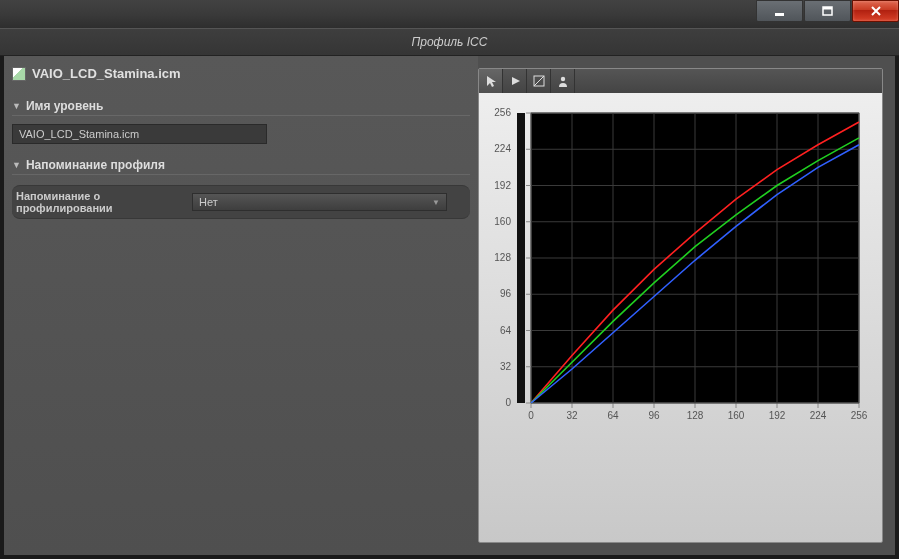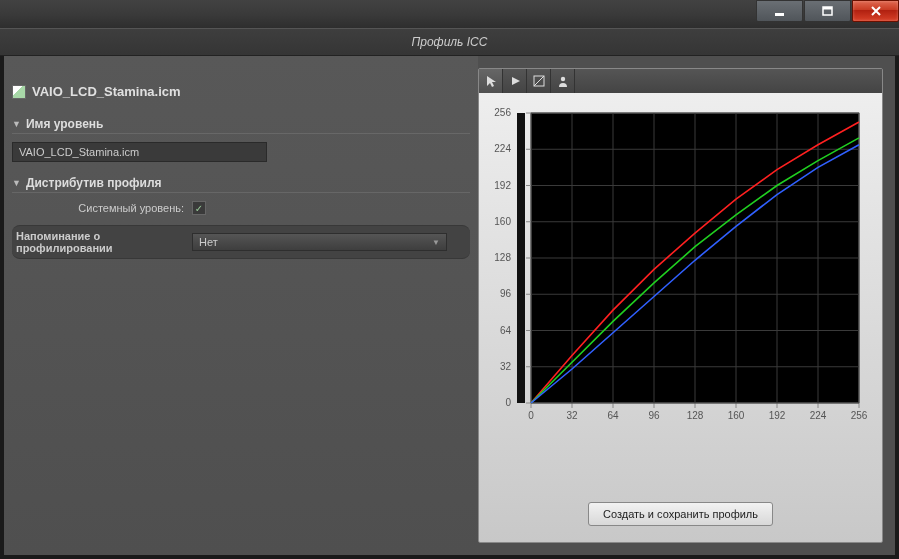--- a/index.html
+++ b/index.html
@@ -40,21 +40,21 @@
   font-style: italic;
 }
 .content {
   position: absolute;
   top: 56px; left: 4px; right: 4px; bottom: 4px;
   background: #4f4f4f;
   display: flex;
 }
 .left-pane {
   flex: 1;
-  padding: 28px 8px;
+  padding: 10px 8px;
   background: linear-gradient(to bottom,#585858,#4f4f4f);
 }
 .file-header {
   display: flex; align-items: center; gap: 6px;
   color: #e0e0e0; font-size: 13px; font-weight: bold;
   margin-bottom: 18px;
 }
 .file-icon {
   width: 14px; height: 14px;
   background: linear-gradient(135deg,#fff 40%,#a8d8a8 41%);
@@ -193,25 +193,21 @@
     <div class="section-head">
       <span class="tri">▼</span>
       <span>Имя уровень</span>
     </div>
     <div class="form-row">
       <input class="text-input" value="VAIO_LCD_Stamina.icm" style="">
     </div>
 
     <div class="section-head">
       <span class="tri">▼</span>
-      <span>Дистрибутив профиля</span>
-    </div>
-    <div class="form-row">
-      <div class="form-label">Системный уровень:</div>
-      <span class="checkbox">✓</span>
+      <span>Напоминание профиля</span>
     </div>
 
     <div class="sep-row">
       <div class="sep-label">Напоминание о профилировании</div>
       <div class="dropdown">
         <span>Нет</span>
         <span style="font-size:8px;color:#999">▼</span>
       </div>
     </div>
   </div>
@@ -300,17 +296,16 @@
           <line x1="42" y1="8" x2="370" y2="8" stroke="#3a3a3a" stroke-width="1"></line>
           <line x1="37" y1="8" x2="42" y2="8" stroke="#888"></line>
           <text x="22" y="11" text-anchor="end">256</text>
           <path d="M42 298 L83 250.421875 L124 205.109375 L165 164.328125 L206 128.078125 L247 94.09375 L288 64.640625 L329 39.71875 L370 17.0625 " fill="none" stroke="#ff2020" stroke-width="1.6"></path>
           <path d="M42 298 L83 257.21875 L124 216.4375 L165 177.921875 L206 141.671875 L247 109.953125 L288 80.5 L329 55.578125 L370 32.921875 " fill="none" stroke="#20d020" stroke-width="1.6"></path>
           <path d="M42 298 L83 264.015625 L124 227.765625 L165 191.515625 L206 155.265625 L247 121.28125 L288 89.5625 L329 62.375 L370 39.71875 " fill="none" stroke="#3060ff" stroke-width="1.6"></path>
         </svg>
     </div>
 
     <div class="bottom-btns">
-      <button class="btn">Создать и сохранить профиль</button>
     </div>
   </div>
 
 </div>
 
 </body></html>

